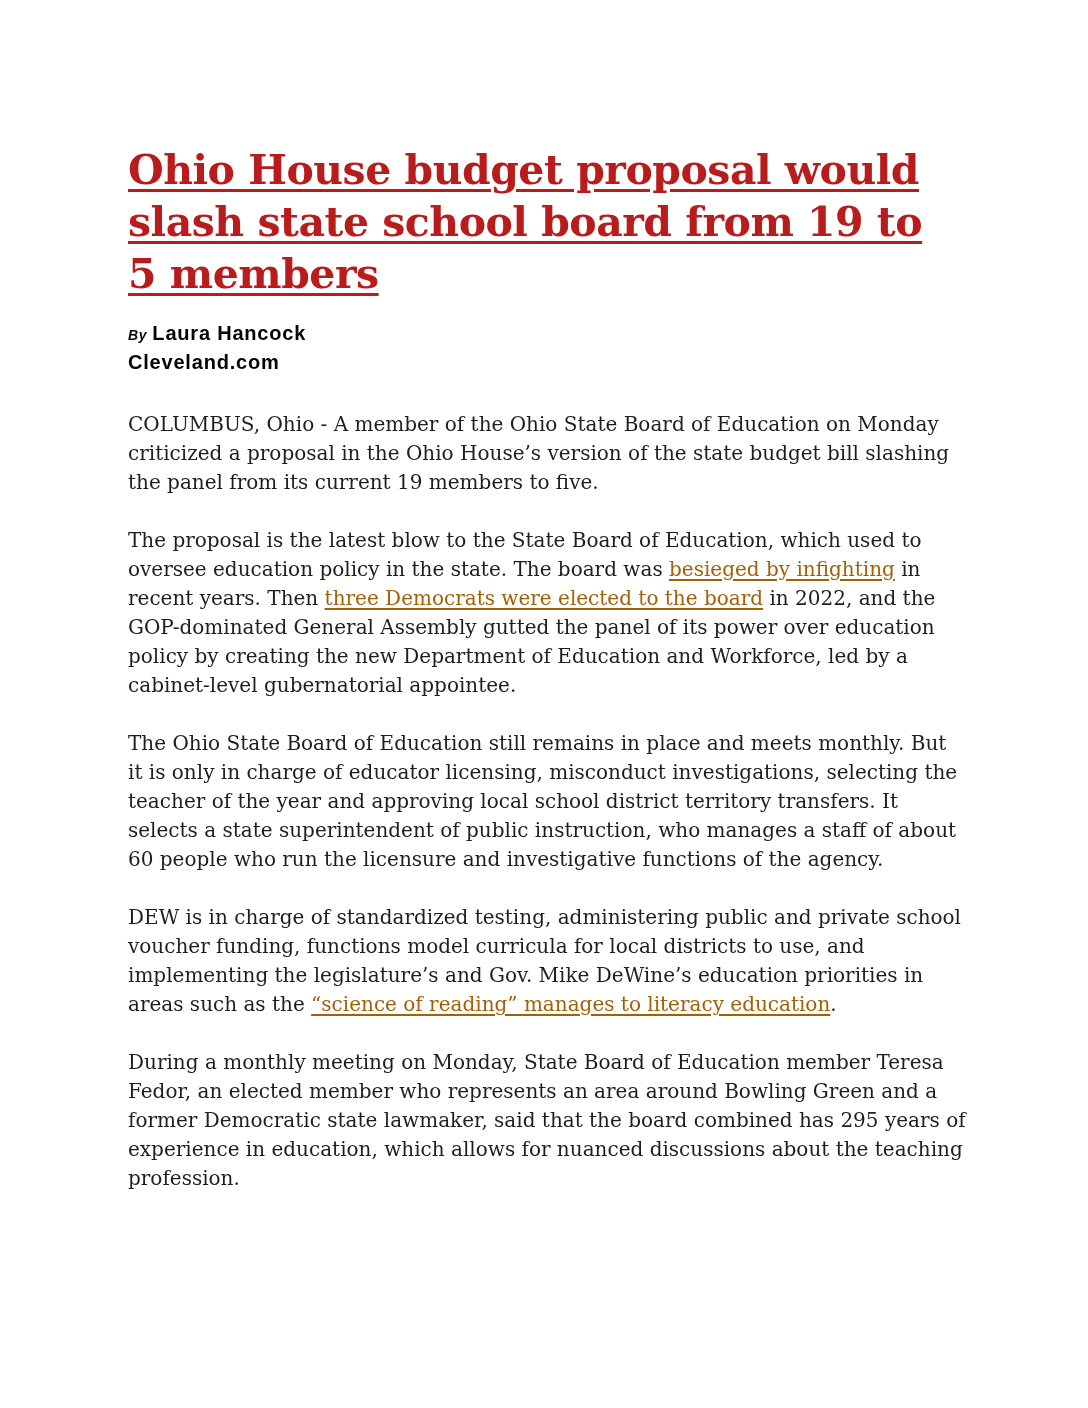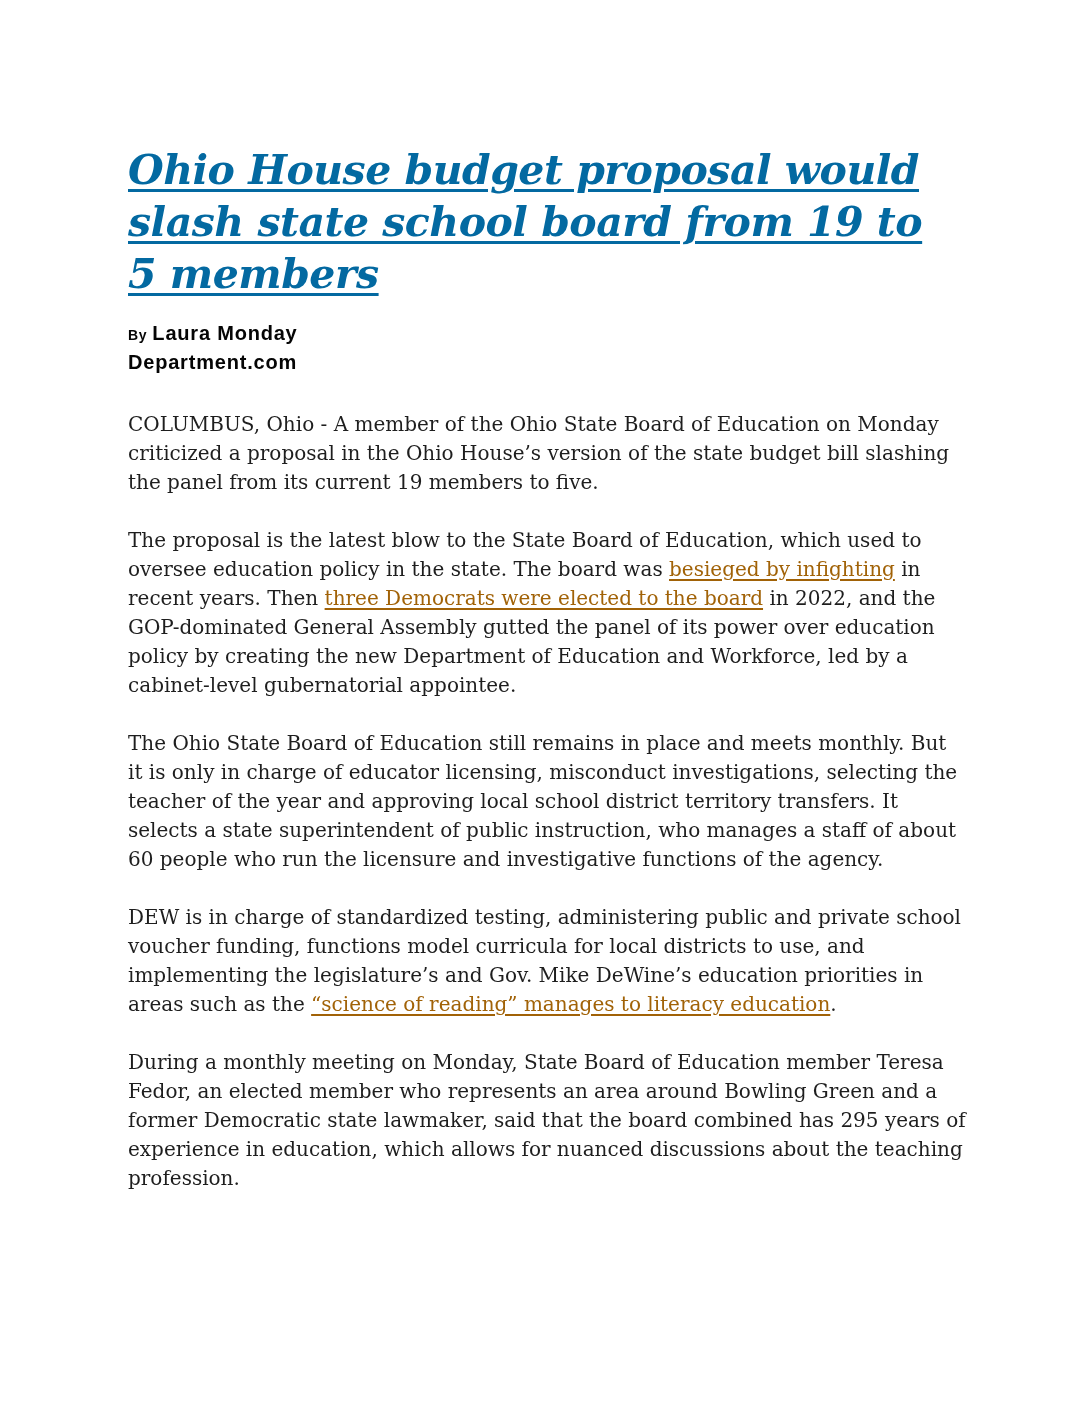--- a/index.html
+++ b/index.html
@@ -16,41 +16,41 @@
     left: 128px;
     top: 144px;
     width: 838px;
   }
   .title-link {
     display: block;
     font-family: "DejaVu Serif", serif;
     font-weight: bold;
     font-size: 41px;
     line-height: 52px;
-    color: #0369a1;
+    color: #b91c1c;
     text-decoration: underline;
     text-decoration-thickness: 3px;
     text-underline-offset: 5px;
     white-space: pre-line;
     margin: 0 0 20px 0;
     letter-spacing: -0.5px;
     cursor: pointer;
-    font-style: italic;
   }
   .byline {
     font-family: "Liberation Sans", sans-serif;
     font-weight: bold;
     color: #050505;
     margin: 0 0 34px 0;
     line-height: 27px;
     letter-spacing: 0.8px;
   }
   .byline .by-prefix {
     font-size: 14px;
     letter-spacing: 0.6px;
+    font-style: italic;
   }
   .byline .by-name {
     font-size: 20px;
   }
   .byline .by-source {
     font-size: 20px;
     display: block;
   }
   .body-text p {
     font-size: 20px;
@@ -71,22 +71,22 @@
 
 <div class="page">
   <div class="content">
 
     <a class="title-link">Ohio House budget proposal would
 slash state school board from 19 to
 5 members</a>
 
     <p class="byline">
       <span class="by-prefix">By</span>
-      <span class="by-name">Laura Monday</span>
-      <span class="by-source">Department.com</span>
+      <span class="by-name">Laura Hancock</span>
+      <span class="by-source">Cleveland.com</span>
     </p>
 
     <div class="body-text" id="article-body">
         <p><span>COLUMBUS, Ohio - A member of the Ohio State Board of Education on Monday criticized a proposal in the Ohio House’s version of the state budget bill slashing the panel from its current 19 members to five.</span></p>
         <p><span>The proposal is the latest blow to the State Board of Education, which used to oversee education policy in the state. The board was </span><a class="inline-link">besieged by infighting</a><span> in recent years. Then </span><a class="inline-link">three Democrats were elected to the board</a><span> in 2022, and the GOP-dominated General Assembly gutted the panel of its power over education policy by creating the new Department of Education and Workforce, led by a cabinet-level gubernatorial appointee.</span></p>
         <p><span>The Ohio State Board of Education still remains in place and meets monthly. But it is only in charge of educator licensing, misconduct investigations, selecting the teacher of the year and approving local school district territory transfers. It selects a state superintendent of public instruction, who manages a staff of about 60 people who run the licensure and investigative functions of the agency.</span></p>
         <p><span>DEW is in charge of standardized testing, administering public and private school voucher funding, functions model curricula for local districts to use, and implementing the legislature’s and Gov. Mike DeWine’s education priorities in areas such as the </span><a class="inline-link">“science of reading” manages to literacy education</a><span>.</span></p>
         <p><span>During a monthly meeting on Monday, State Board of Education member Teresa Fedor, an elected member who represents an area around Bowling Green and a former Democratic state lawmaker, said that the board combined has 295 years of experience in education, which allows for nuanced discussions about the teaching profession.</span></p>
       </div>
 

